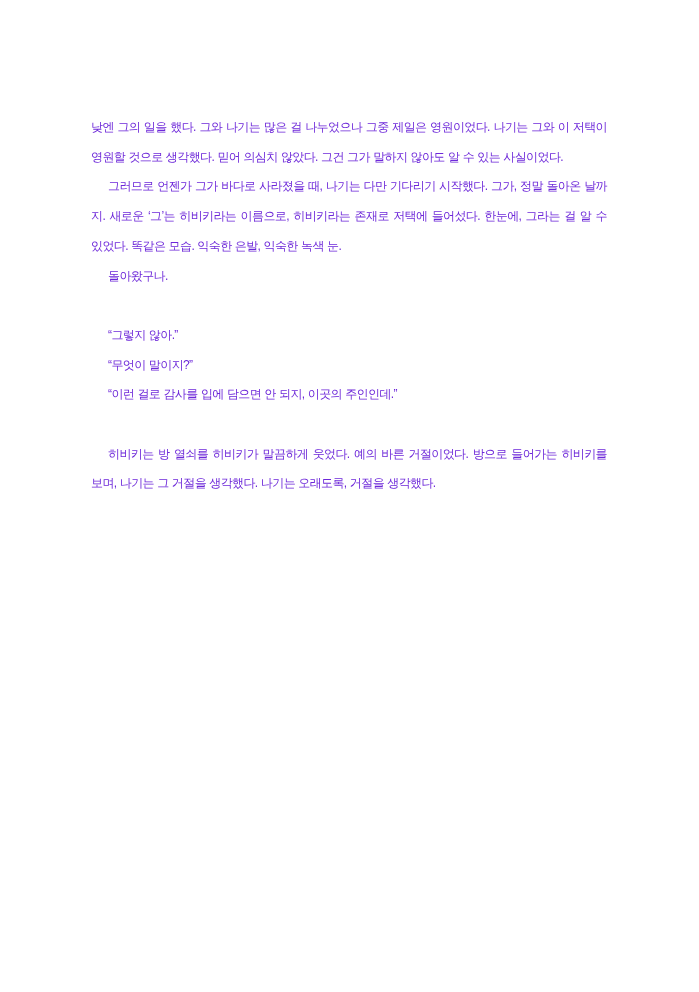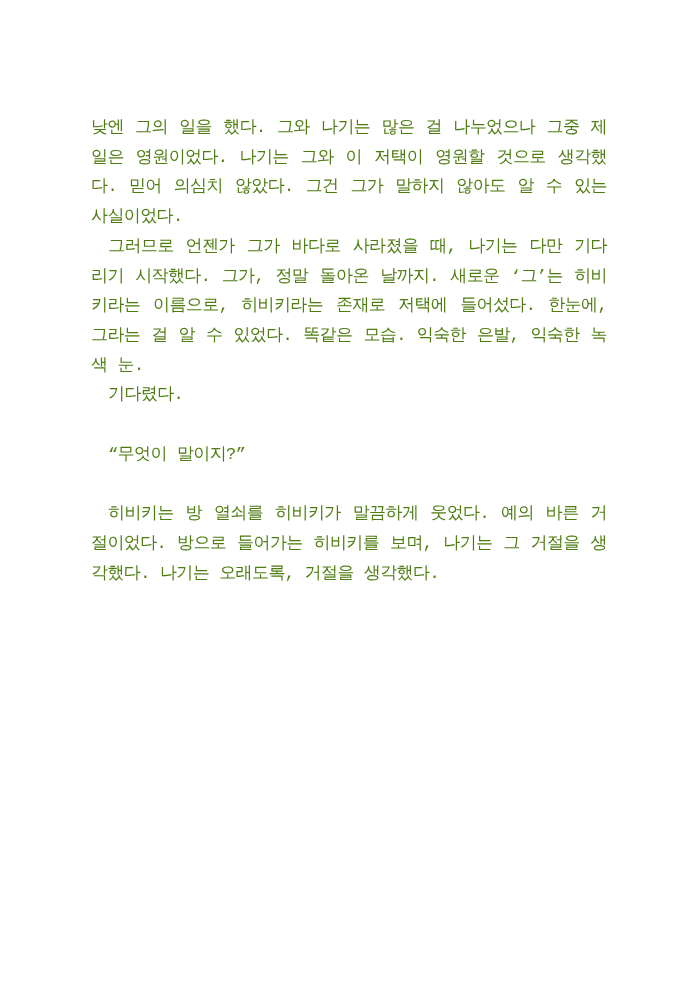--- a/index.html
+++ b/index.html
@@ -11,24 +11,24 @@
       width: 699px;
       height: 992px;
       position: relative;
       overflow: hidden;
     }
     .page {
       position: absolute;
       left: 91px;
       top: 113px;
       width: 516px;
-      font-family: Liberation Mono, monospace;
-      font-size: 17px;
+      font-family: Liberation Sans, sans-serif;
+      font-size: 12px;
       line-height: 29.7px;
-      color: #4d7c0f;
+      color: #6d28d9;
       letter-spacing: -0.6px;
       word-spacing: 0.5px;
     }
     .p {
       margin: 0;
       text-align: justify;
       text-align-last: left;
     }
     .p.indent {
       text-indent: 17px;
@@ -36,18 +36,20 @@
     .blank {
       height: 29.7px;
     }
   </style>
 </head>
 <body>
 
 <div class="page">
   <p class="p">낮엔 그의 일을 했다. 그와 나기는 많은 걸 나누었으나 그중 제일은 영원이었다. 나기는 그와 이 저택이 영원할 것으로 생각했다. 믿어 의심치 않았다. 그건 그가 말하지 않아도 알 수 있는 사실이었다.</p>
   <p class="p indent">그러므로 언젠가 그가 바다로 사라졌을 때, 나기는 다만 기다리기 시작했다. 그가, 정말 돌아온 날까지. 새로운 ‘그’는 히비키라는 이름으로, 히비키라는 존재로 저택에 들어섰다. 한눈에, 그라는 걸 알 수 있었다. 똑같은 모습. 익숙한 은발, 익숙한 녹색 눈.</p>
-  <p class="p indent">기다렸다.</p>
+  <p class="p indent">돌아왔구나.</p>
   <div class="blank"></div>
+  <p class="p indent">“그렇지 않아.”</p>
   <p class="p indent">“무엇이 말이지?”</p>
+  <p class="p indent">“이런 걸로 감사를 입에 담으면 안 되지, 이곳의 주인인데.”</p>
   <div class="blank"></div>
   <p class="p indent">히비키는 방 열쇠를 히비키가 말끔하게 웃었다. 예의 바른 거절이었다. 방으로 들어가는 히비키를 보며, 나기는 그 거절을 생각했다. 나기는 오래도록, 거절을 생각했다.</p>
 </div>
 
 </body></html>

